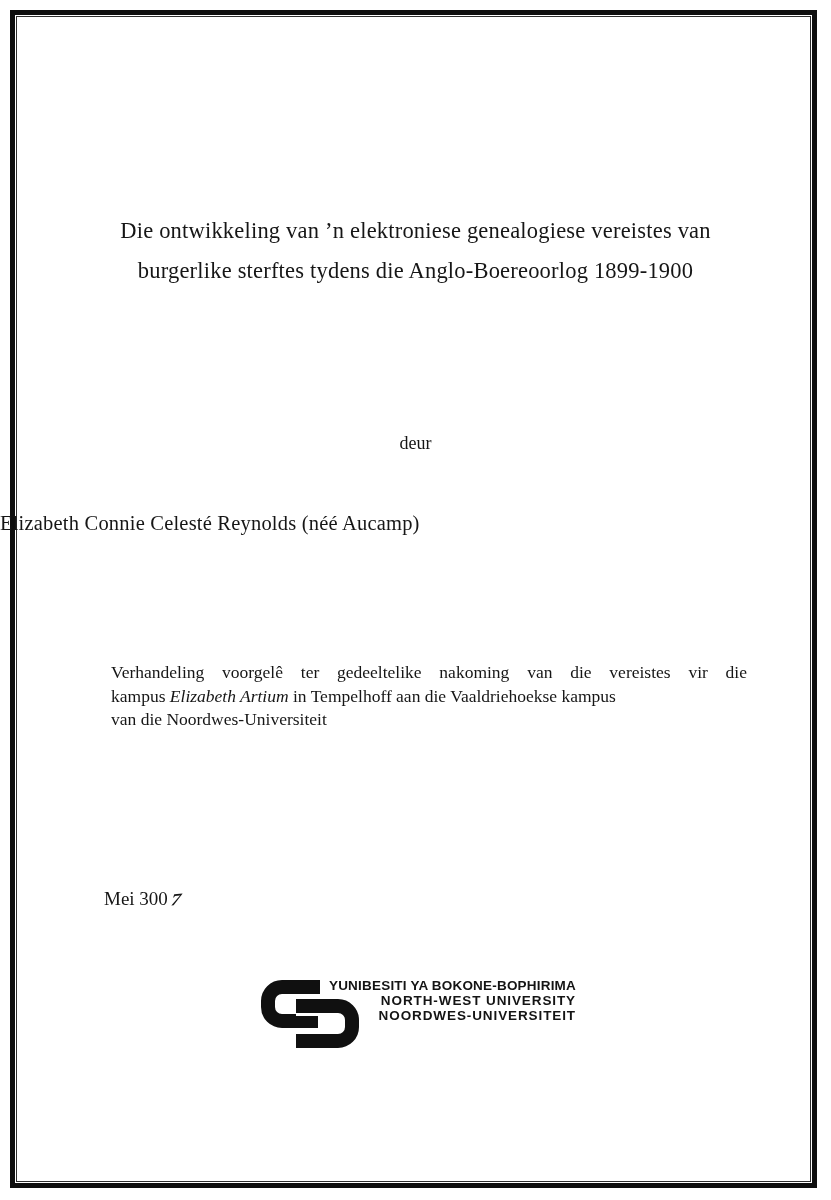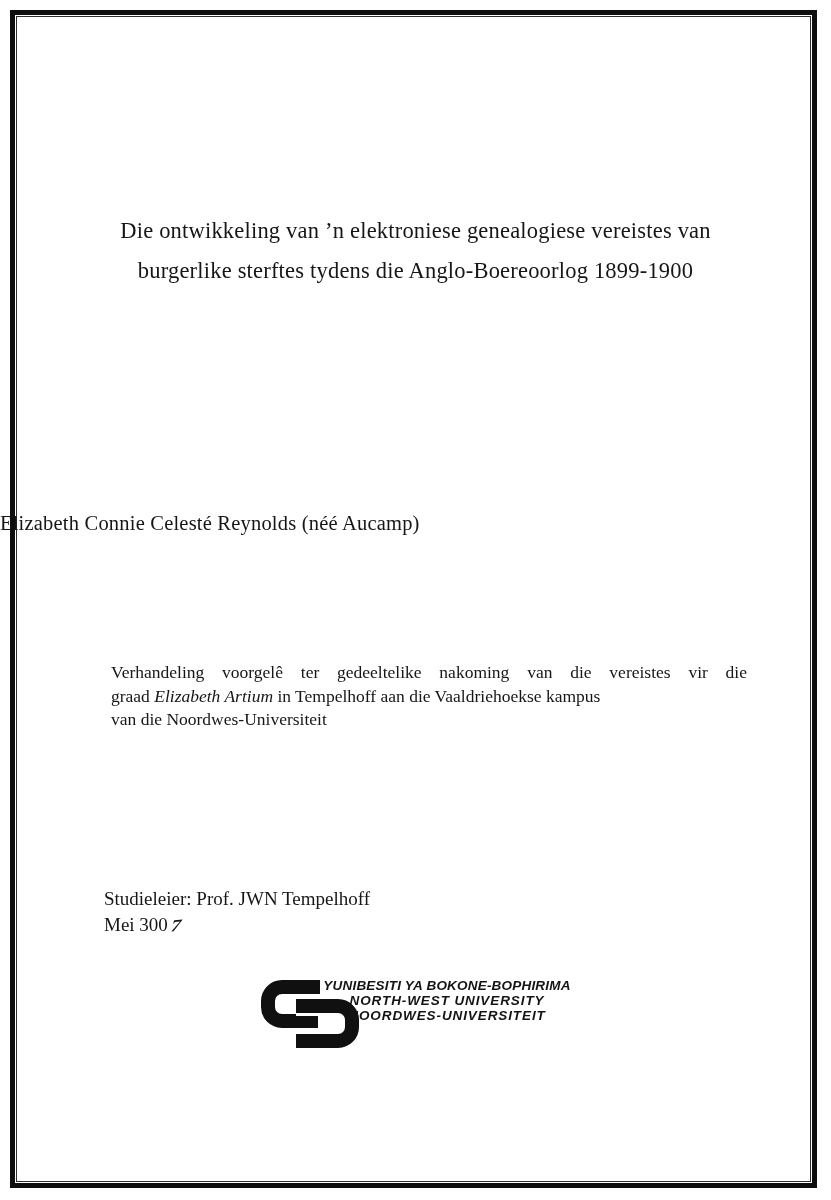--- a/index.html
+++ b/index.html
@@ -79,23 +79,22 @@
     font-family: "Liberation Sans", "DejaVu Sans", sans-serif;
   }
   .logo-mark {
     position: absolute;
     left: 0; top: 2px;
   }
   .logo-text {
     position: absolute;
     left: 62px; top: 4px;
     width: 258px;
-    text-align: center;
+    text-align: right;
     color: #141414;
-    font-style: italic;
   }
   .logo-text .lt-line {
     font-size: 13.5px;
     font-weight: 600;
     line-height: 15.2px;
     letter-spacing: 0.2px;
     white-space: nowrap;
   }
   .logo-text .lt-wide {
     letter-spacing: 0.9px;
@@ -108,31 +107,31 @@
 
   <div class="frame">
     <div class="frame-inner"></div>
   </div>
 
   <div class="title-block">
     <div>Die ontwikkeling van ’n elektroniese genealogiese vereistes van</div>
     <div>burgerlike sterftes tydens die Anglo-Boereoorlog 1899-1900</div>
   </div>
 
+  <div class="byline">deur</div>
 
   <div class="author-line">Elizabeth Connie Celesté Reynolds (néé Aucamp)</div>
 
   <div class="submission">
     <div class="justify-line">Verhandeling voorgelê ter gedeeltelike nakoming van die vereistes vir die</div>
-    <div><span>graad </span><i>Elizabeth Artium</i><span> in Tempelhoff aan die Vaaldriehoekse kampus</span></div>
+    <div><span>kampus </span><i>Elizabeth Artium</i><span> in Tempelhoff aan die Vaaldriehoekse kampus</span></div>
     <div>van die Noordwes-Universiteit</div>
   </div>
 
   <div class="supervisor-block">
-    <div>Studieleier: Prof. JWN Tempelhoff</div>
     <div><span>Mei 300</span><span class="date-digit">7</span></div>
   </div>
 
   <div class="logo-block">
     <svg class="logo-mark" width="108" height="78" viewBox="0 0 108 78" aria-hidden="true">
 
       <path d="M 64 11 L 26 11 A 14 14 0 0 0 12 25 L 12 31 A 14 14 0 0 0 26 45 L 62 45" fill="none" stroke="#101010" stroke-width="14"></path>
 
       <path d="M 40 30 L 82 30 A 14 14 0 0 1 96 44 L 96 51 A 14 14 0 0 1 82 65 L 40 65" fill="none" stroke="#ffffff" stroke-width="20"></path>
       <path d="M 40 30 L 82 30 A 14 14 0 0 1 96 44 L 96 51 A 14 14 0 0 1 82 65 L 40 65" fill="none" stroke="#101010" stroke-width="14"></path>

